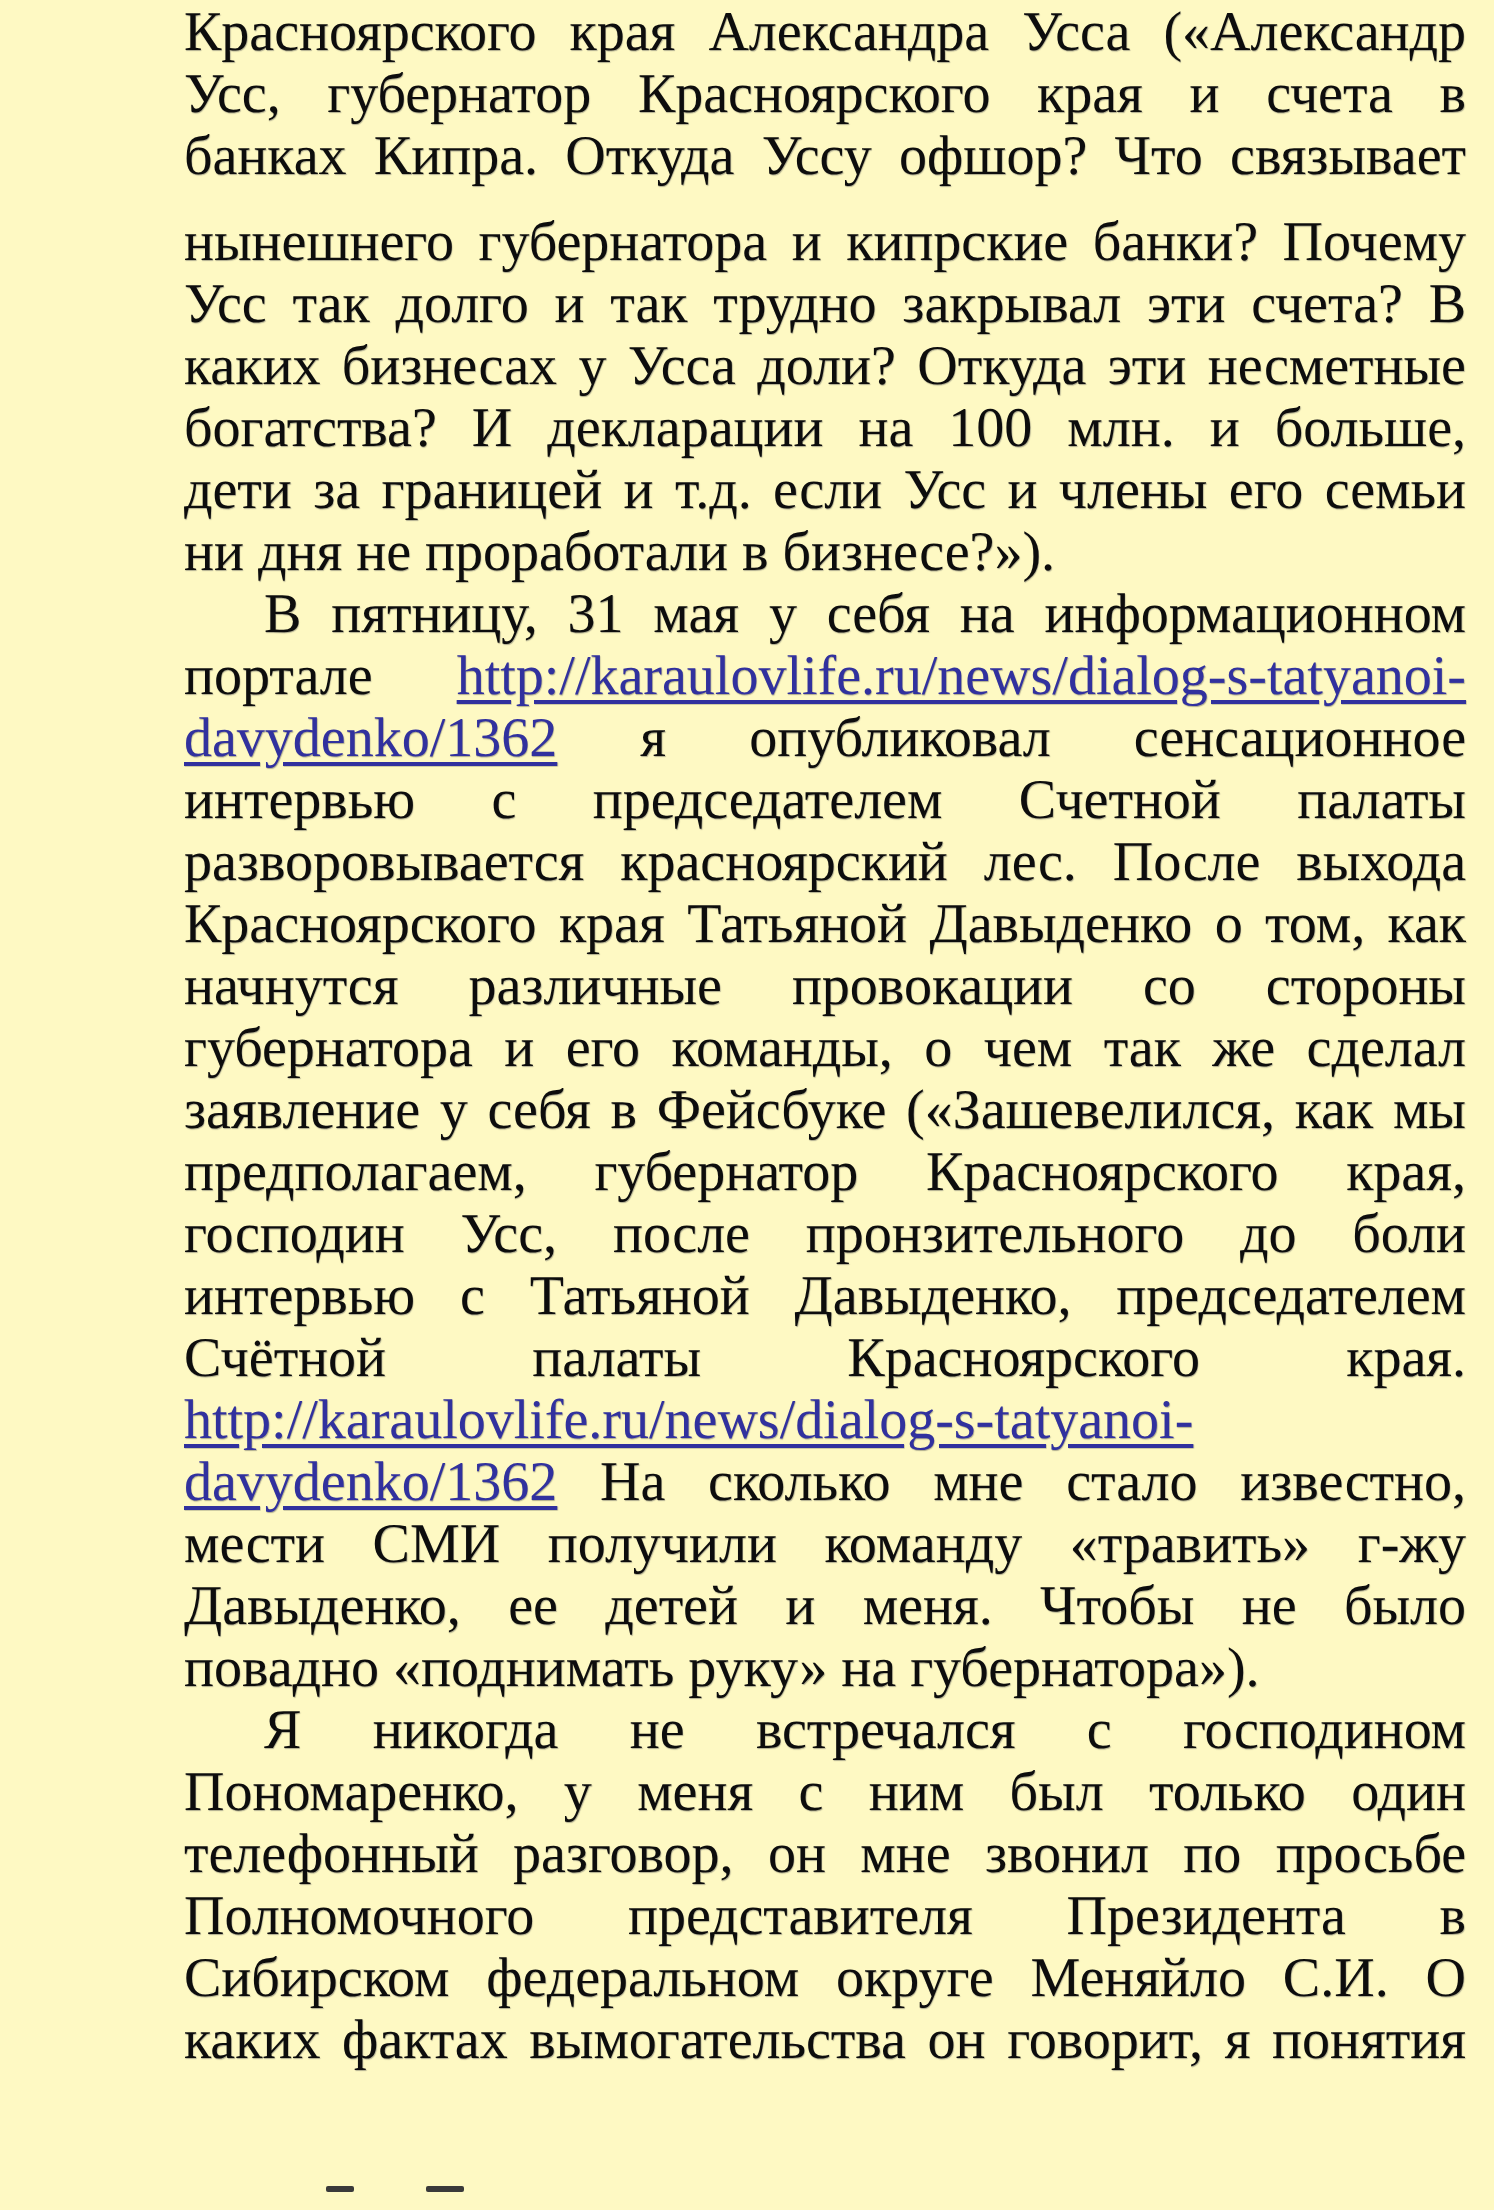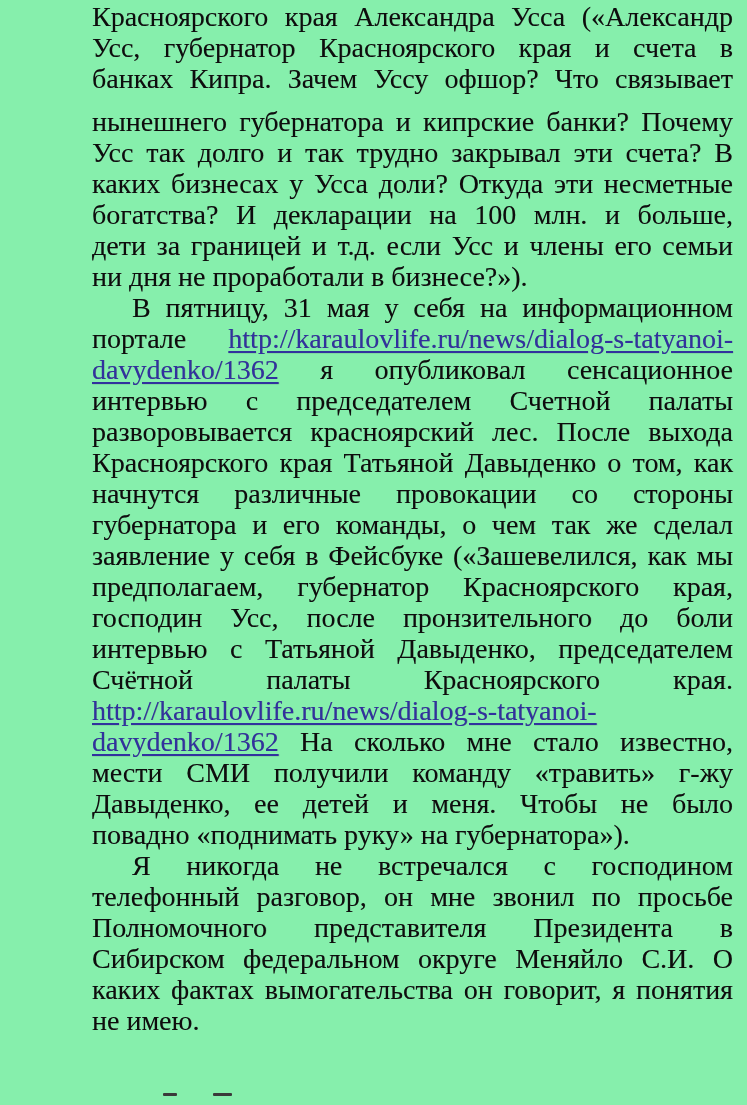--- a/index.html
+++ b/index.html
@@ -48,26 +48,26 @@
   .fragment {
     position: absolute;
     height: 3px;
     background: #3a3a3a;
     border-radius: 1px;
   }
 </style>
 </head>
 <body>
 
-<div class="page" style="background: #86efac;">
+<div class="page" style="background: #fef9c3;">
   <div class="textcol">
       <div>
         <div class="line" style="color: rgb(13, 13, 13);"><span>Красноярского края Александра Усса («Александр</span></div>
         <div class="line" style="color: rgb(13, 13, 13);"><span>Усс, губернатор Красноярского края и счета в</span></div>
-        <div class="line" style="color: rgb(13, 13, 13);"><span>банках Кипра. Зачем Уссу офшор? Что связывает</span></div>
+        <div class="line" style="color: rgb(13, 13, 13);"><span>банках Кипра. Откуда Уссу офшор? Что связывает</span></div>
         <div class="line" style="color: rgb(13, 13, 13); margin-top: 12px;"><span>нынешнего губернатора и кипрские банки? Почему</span></div>
         <div class="line" style="color: rgb(13, 13, 13);"><span>Усс так долго и так трудно закрывал эти счета? В</span></div>
         <div class="line" style="color: rgb(13, 13, 13);"><span>каких бизнесах у Усса доли? Откуда эти несметные</span></div>
         <div class="line" style="color: rgb(13, 13, 13);"><span>богатства? И декларации на 100 млн. и больше,</span></div>
         <div class="line" style="color: rgb(13, 13, 13);"><span>дети за границей и т.д. если Усс и члены его семьи</span></div>
         <div class="line natural" style="color: rgb(13, 13, 13);"><span>ни дня не проработали в бизнесе?»).</span></div>
       </div>
       <div>
         <div class="line indent" style="color: rgb(13, 13, 13);"><span>В пятницу, 31 мая у себя на информационном</span></div>
         <div class="line" style="color: rgb(13, 13, 13);"><span>портале </span><span class="doclink" style="color: rgb(49, 49, 158);">http://karaulovlife.ru/news/dialog-s-tatyanoi-</span></div>
@@ -83,22 +83,22 @@
         <div class="line" style="color: rgb(13, 13, 13);"><span>интервью с Татьяной Давыденко, председателем</span></div>
         <div class="line" style="color: rgb(13, 13, 13);"><span>Счётной палаты Красноярского края.</span></div>
         <div class="line natural" style="color: rgb(13, 13, 13);"><span class="doclink" style="color: rgb(49, 49, 158);">http://karaulovlife.ru/news/dialog-s-tatyanoi-</span></div>
         <div class="line" style="color: rgb(13, 13, 13); font-family: Liberation Serif, serif;"><span class="doclink" style="color: rgb(49, 49, 158);">davydenko/1362</span><span> На сколько мне стало известно,</span></div>
         <div class="line" style="color: rgb(13, 13, 13);"><span>мести СМИ получили команду «травить» г-жу</span></div>
         <div class="line" style="color: rgb(13, 13, 13);"><span>Давыденко, ее детей и меня. Чтобы не было</span></div>
         <div class="line natural" style="color: rgb(13, 13, 13);"><span>повадно «поднимать руку» на губернатора»).</span></div>
       </div>
       <div>
         <div class="line indent" style="color: rgb(13, 13, 13);"><span>Я никогда не встречался с господином</span></div>
+        <div class="line" style="color: rgb(13, 13, 13);"><span>Пономаренко, у меня с ним был только один</span></div>
         <div class="line" style="color: rgb(13, 13, 13);"><span>телефонный разговор, он мне звонил по просьбе</span></div>
         <div class="line" style="color: rgb(13, 13, 13);"><span>Полномочного представителя Президента в</span></div>
         <div class="line" style="color: rgb(13, 13, 13);"><span>Сибирском федеральном округе Меняйло С.И. О</span></div>
         <div class="line" style="color: rgb(13, 13, 13);"><span>каких фактах вымогательства он говорит, я понятия</span></div>
-        <div class="line natural" style="color: rgb(13, 13, 13);"><span>не имею.</span></div>
       </div>
     </div>
 <div class="fragment" style="left: 163px; width: 14px; top: 1093px;"></div>
     <div class="fragment" style="left: 213px; width: 19px; top: 1093px;"></div>
   </div>
 
 </body></html>

